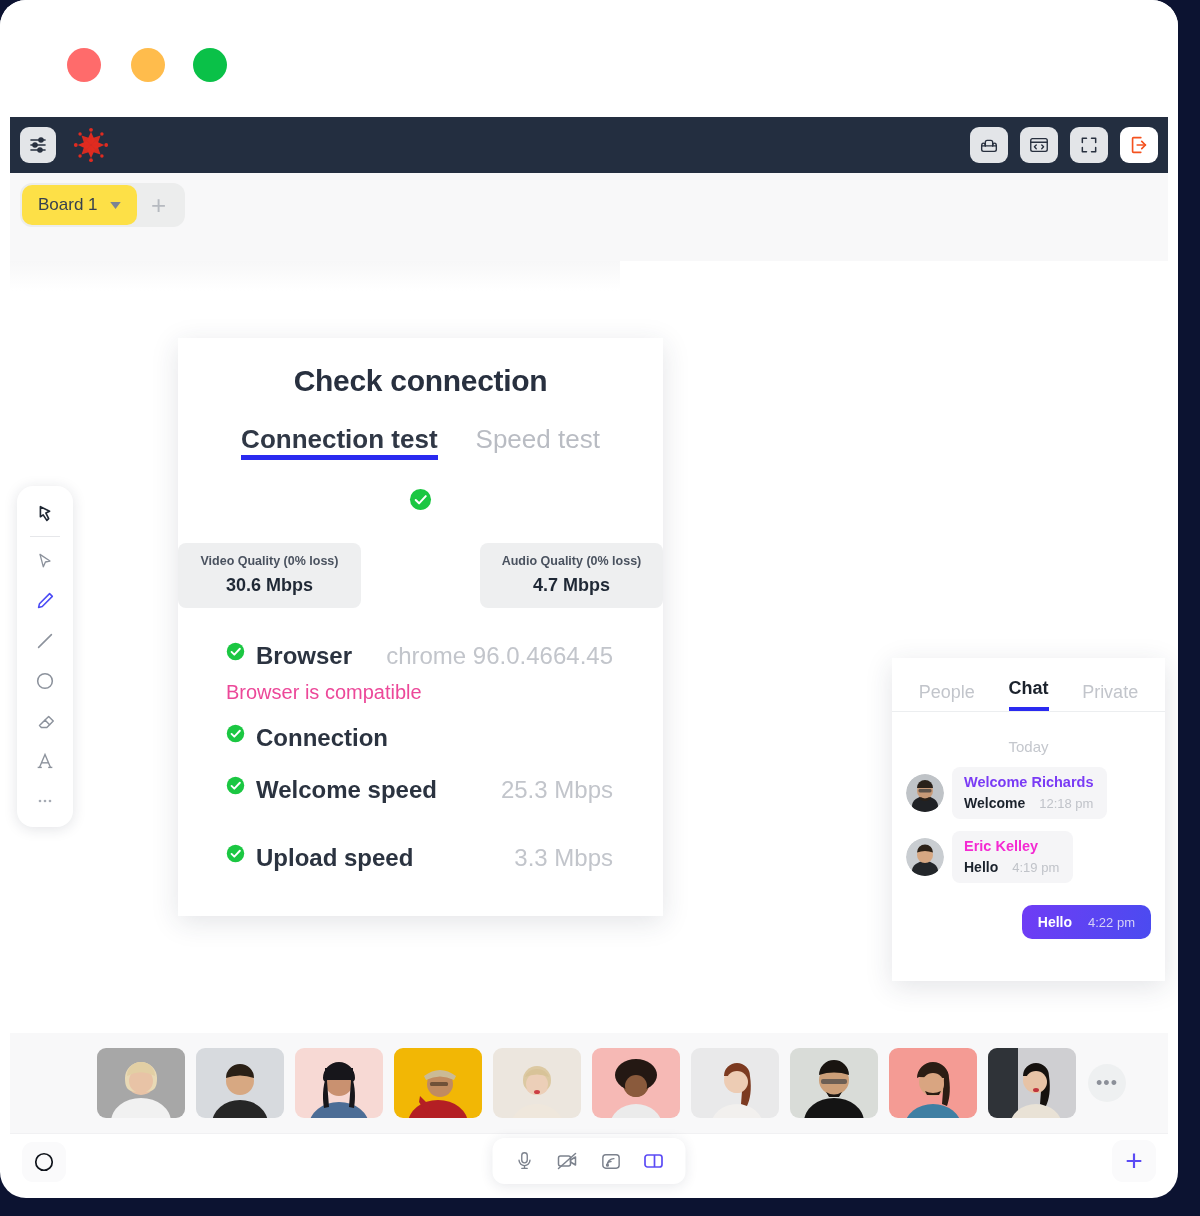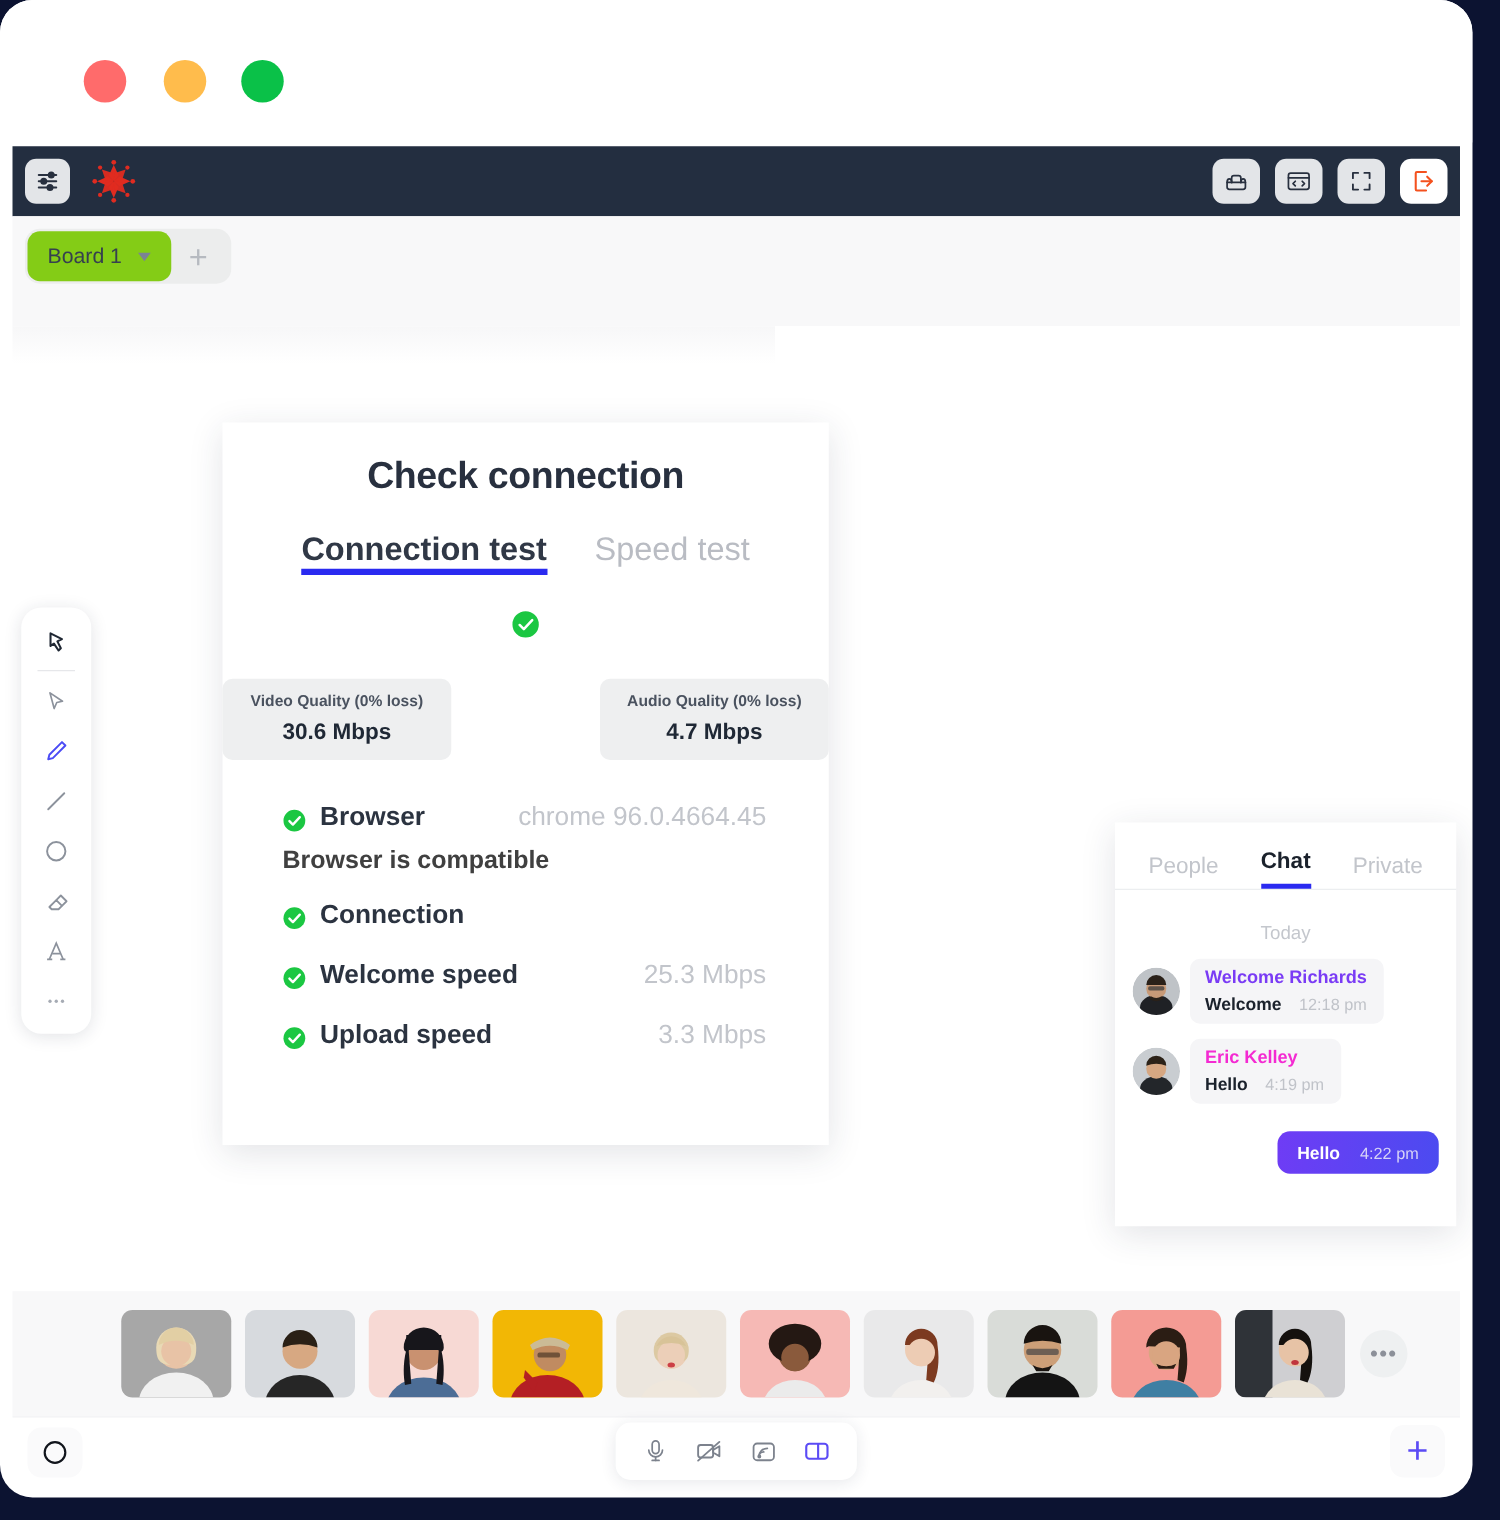--- a/index.html
+++ b/index.html
@@ -67,21 +67,21 @@
   }
   #board-tabs {
     position: absolute; left: 10px; top: 10px;
     height: 44px; display: flex; align-items: center;
     background: #eceded; border-radius: 12px;
     padding-right: 6px;
   }
   #board-tab-1 {
     height: 40px; margin: 2px;
     padding: 0 16px;
-    background: #84cc16; border-radius: 10px;
+    background: #fde047; border-radius: 10px;
     display: flex; align-items: center; gap: 12px;
     font-size: 17px; color: #36404f;
   }
   #board-add {
     width: 40px; height: 40px;
     display: flex; align-items: center; justify-content: center;
     color: #b6bac0; font-size: 26px; font-weight: 300;
   }
 
   
@@ -146,28 +146,28 @@
     display: flex; justify-content: space-between; gap: 26px;
   }
   .q-box {
     width: 183px; background: #eeeff0; border-radius: 8px;
     padding: 11px 4px 12px 4px; text-align: center;
   }
   .q-label { font-size: 12.5px; color: #4a525f; font-weight: 600; }
   .q-value { margin-top: 7px; font-size: 18px; font-weight: bold; color: #1f2835; }
   #cc-rows { margin-top: 34px; padding: 0 50px 0 48px; }
   .cc-row {
-    display: flex; align-items: flex-end;
-    font-size: 21px; color: #2b3340; font-weight: 600;
+    display: flex; align-items: flex-start;
+    font-size: 24px; color: #2b3340; font-weight: 600;
     margin-bottom: 17px;
   }
   .cc-row .lbl { margin-left: 11px; }
   .cc-row .val { margin-left: auto; color: #c2c5cb; font-weight: 400; }
   #cc-subnote {
-    font-size: 20px; color: #404040; font-weight: 700;
+    font-size: 20px; color: #ec4899; font-weight: 400;
     margin: -6px 0 20px 0;
   }
 
   
   #chat-panel {
     position: absolute; left: 882px; top: 397px;
     width: 273px; height: 323px;
     background: #ffffff;
     box-shadow: 0 6px 26px rgba(40,50,70,.13);
   }
@@ -456,21 +456,21 @@
 
         <div class="cc-row" style="margin-top:24px">
           <svg width="19" height="19" viewBox="0 0 24 24">
             <circle cx="12" cy="12" r="11" fill="#1bc742"></circle>
             <polyline points="7,12.5 10.5,16 17.5,8.5" fill="none" stroke="#fff" stroke-width="2.4" stroke-linecap="round" stroke-linejoin="round"></polyline>
           </svg>
           <span class="lbl">Welcome speed</span>
           <span class="val">25.3 Mbps</span>
         </div>
 
-        <div class="cc-row" style="margin-top:24px">
+        <div class="cc-row" style="margin-top:40px">
           <svg width="19" height="19" viewBox="0 0 24 24">
             <circle cx="12" cy="12" r="11" fill="#1bc742"></circle>
             <polyline points="7,12.5 10.5,16 17.5,8.5" fill="none" stroke="#fff" stroke-width="2.4" stroke-linecap="round" stroke-linejoin="round"></polyline>
           </svg>
           <span class="lbl">Upload speed</span>
           <span class="val">3.3 Mbps</span>
         </div>
       </div>
     </div>
 

